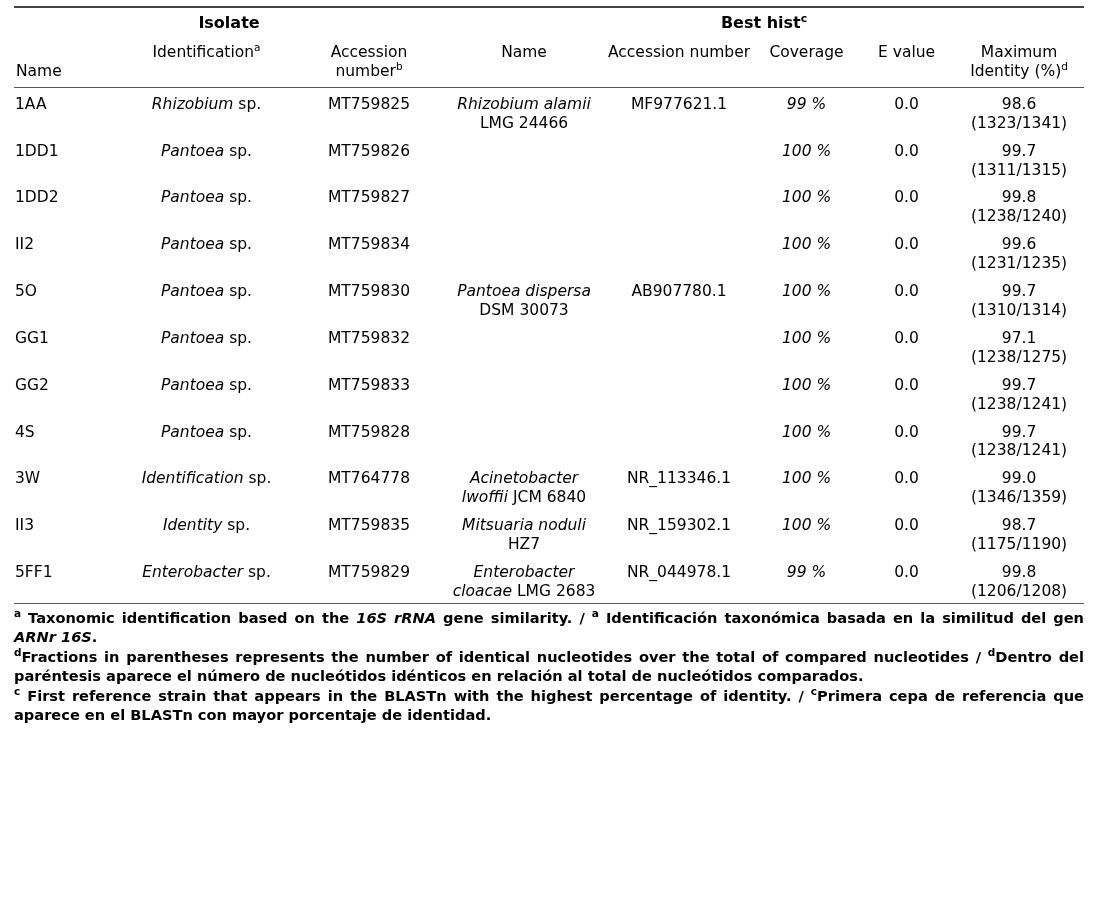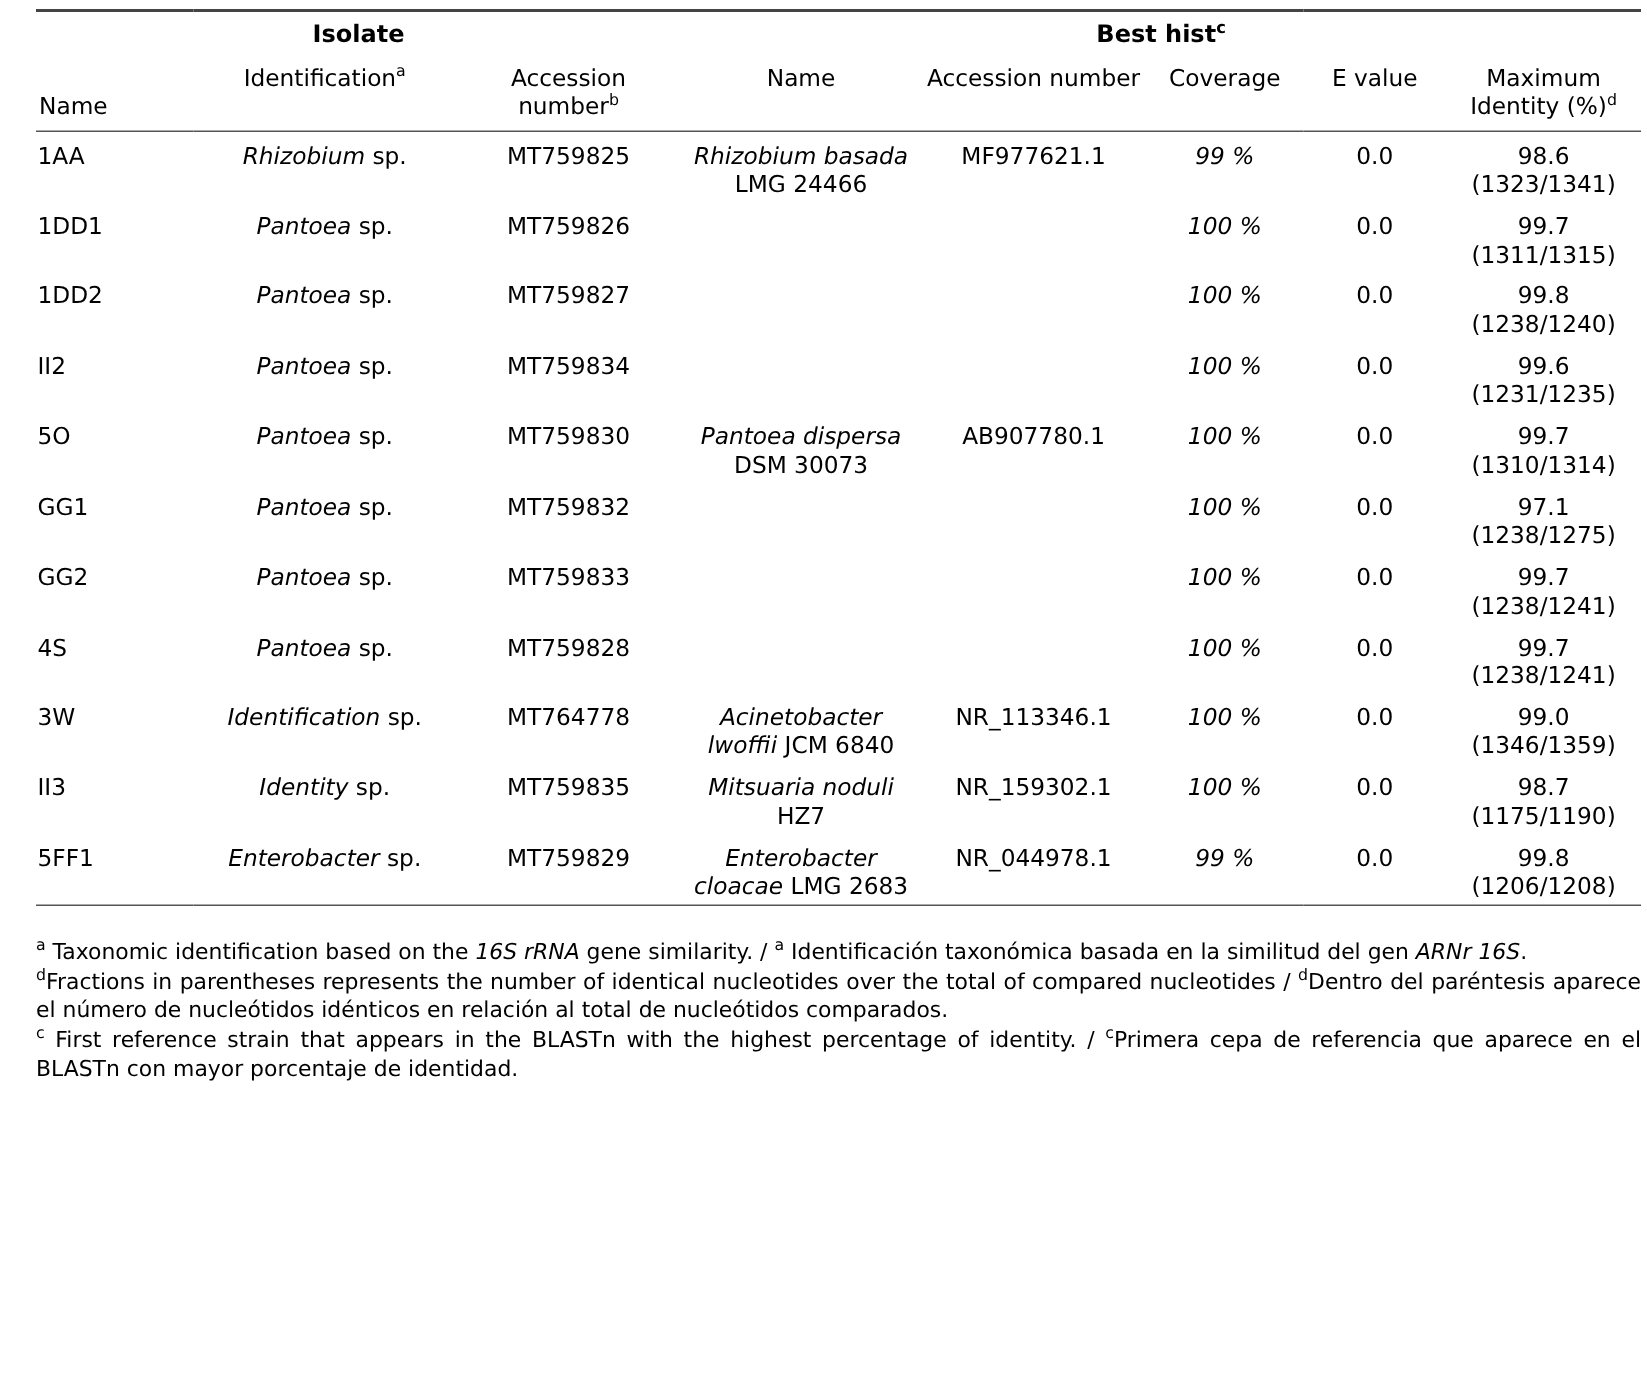--- a/index.html
+++ b/index.html
@@ -10,21 +10,21 @@
   body {
     width: 1098px;
     height: 918px;
     font-family: "DejaVu Sans", sans-serif;
     color: #000000;
     overflow: hidden;
   }
   .page {
     width: 1098px;
     box-sizing: border-box;
-    padding: 6px 14px 0 24px;
+    padding: 6px 14px 0 14px;
   }
   table.data {
     width: 1070px;
     border-collapse: collapse;
     table-layout: fixed;
     font-size: 15.5px;
   }
   table.data td, table.data th {
     padding: 0;
     vertical-align: top;
@@ -68,24 +68,25 @@
   td.cell.left {
     text-align: left;
     padding-left: 1px !important;
     margin-top: 44px;
   }
   .ital {
     font-style: italic;
   }
   .footnotes {
     width: 1070px;
-    margin-top: 22px;
+    margin-top: 5px;
     font-size: 14.6px;
     line-height: 1.30;
     text-align: justify;
+    font-weight: bold;
   }
   .footnotes p {
     margin: 0 0 1px 0;
   }
   .fn-marker {
     font-size: 0.72em;
     vertical-align: super;
     line-height: 0;
   }
   .nowrapnum { white-space: nowrap; font-style: italic; }
@@ -138,21 +139,21 @@
           <span>E value</span>
         </td>
         <td class="colhead">
           <span>Maximum Identity (%)</span><sup>d</sup>
         </td>
       </tr>
     <tr>
           <td class="cell left"><span>1AA</span></td>
           <td class="cell"><span class="ital">Rhizobium</span><span> sp.</span></td>
           <td class="cell"><span>MT759825</span></td>
-          <td class="cell"><span class="ital">Rhizobium basada</span><span> LMG 24466</span></td>
+          <td class="cell"><span class="ital">Rhizobium alamii</span><span> LMG 24466</span></td>
           <td class="cell"><span>MF977621.1</span></td>
           <td class="cell"><span class="nowrapnum">99 %</span></td>
           <td class="cell"><span>0.0</span></td>
           <td class="cell">
             <div>98.6</div>
             <div>(1323/1341)</div>
           </td>
         </tr>
         <tr>
           <td class="cell left"><span>1DD1</span></td>

